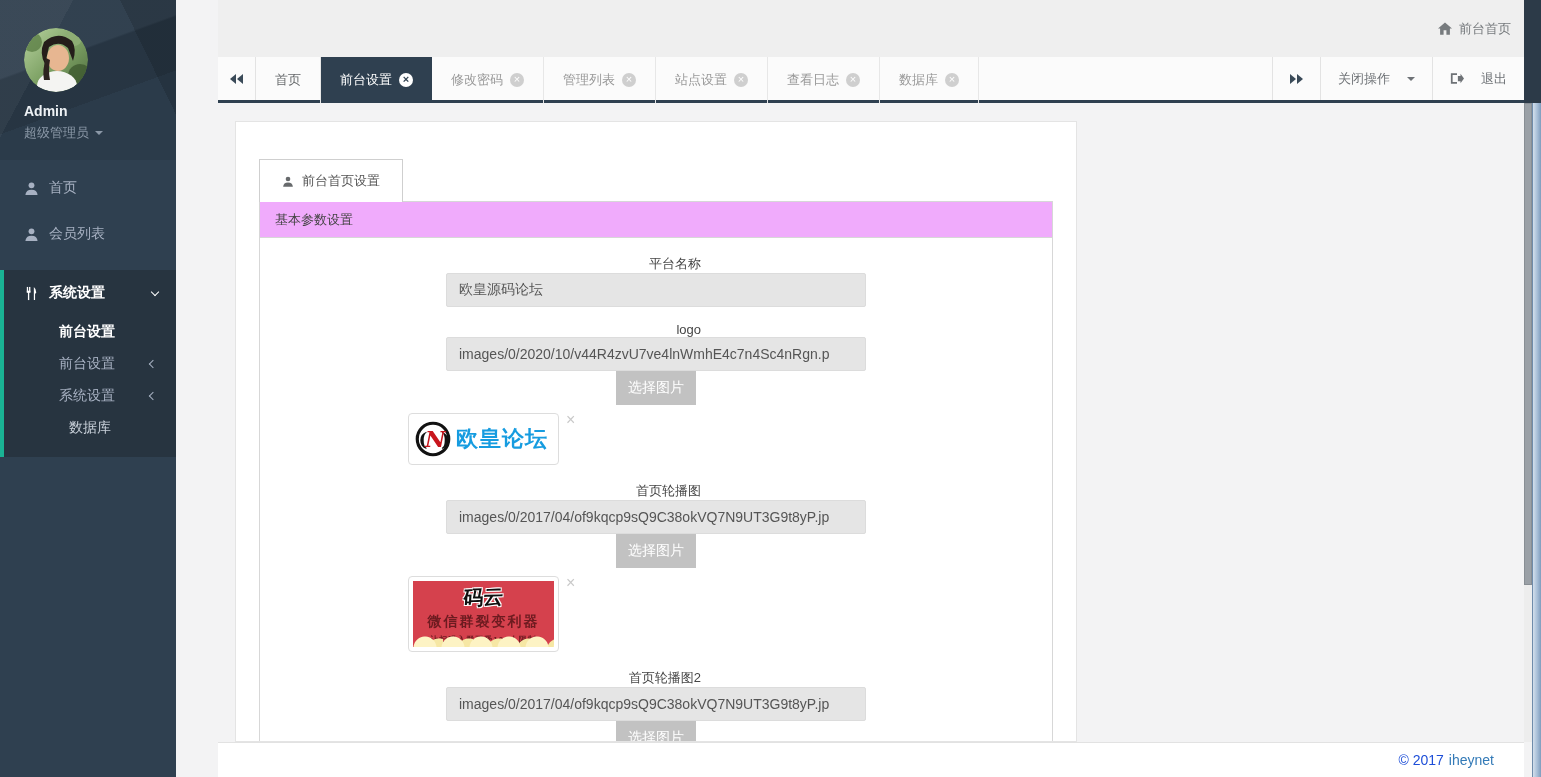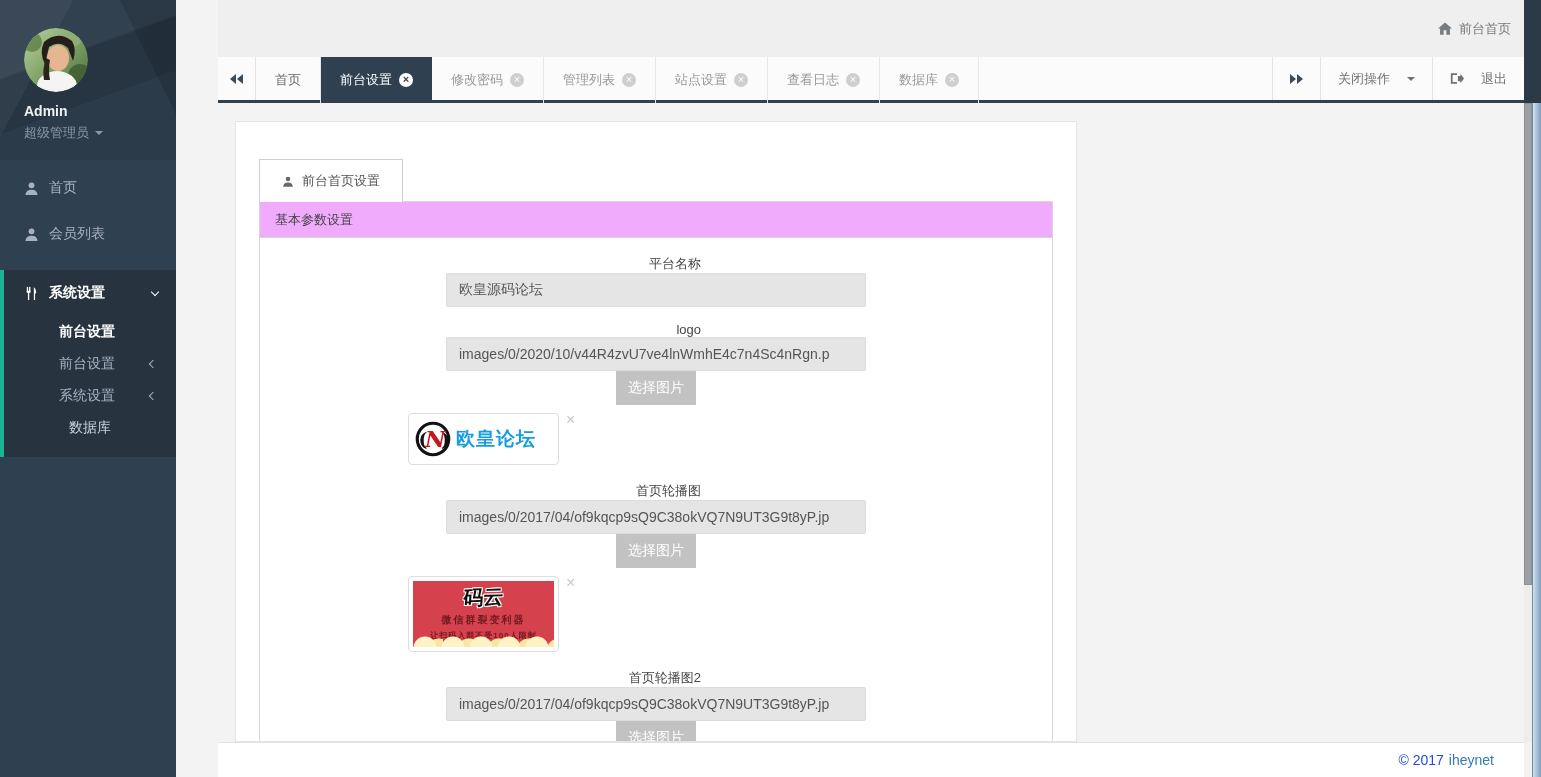--- a/index.html
+++ b/index.html
@@ -60,25 +60,25 @@
   .panel-b { padding-top:17px; background:#fff; }
   .frow { display:flex; align-items:center; margin-bottom:15px;flex-direction:column; }
   .frow label { width:119px; margin-right:29px; text-align:right; color:#454545; font-size:13px; }
   .frow input { width:420px; height:34px; border:1px solid #dcdcdc; border-radius:2px; padding:0 12px; font-size:14px; color:#555; font-family:"Liberation Sans",sans-serif; background:#e5e5e5; outline:none; }
   .pick-btn { width:80px; height:34px; background:#c2c2c2; color:#fff; border:none; font-size:14px; cursor:pointer; font-family:"Liberation Sans",sans-serif; }
   .prev-line { margin:-7px 0 17px 148px; display:flex; align-items:flex-start; }
   .prev-box { border:1px solid #ddd; border-radius:4px; background:#fff; padding:4px; }
   .prev-x { color:#c9c9c9; font-size:16px; margin-left:7px; line-height:14px; cursor:pointer; }
 
   .logo-wrap { width:141px; height:42px; display:flex; align-items:center; gap:5px; padding-left:2px; }
-  .logo-text { color:#169ce0; font-weight:bold; font-size:19px; letter-spacing:1px; white-space:nowrap; }
+  .logo-text { color:#169ce0; font-weight:bold; font-size:22px; letter-spacing:1px; white-space:nowrap; }
 
   .banner { width:141px; height:66px; background:#d5414d; position:relative; overflow:hidden; text-align:center; }
   .bn-title { font-family:"DejaVu Serif",serif; font-weight:bold; font-size:20px; color:#101010; margin-top:3px; transform:rotate(-2deg) skewX(-6deg); text-shadow:-1px -1px 0 #fff,1px -1px 0 #fff,-1px 1px 0 #fff,1px 1px 0 #fff; }
-  .bn-l1 { font-size:10px; color:#6d1b20; font-weight:bold; letter-spacing:2px; margin-top:2px; }
+  .bn-l1 { font-size:14px; color:#6d1b20; font-weight:bold; letter-spacing:2px; margin-top:2px; }
   .bn-l2 { font-size:8px; color:#6d1b20; font-weight:bold; letter-spacing:1px; margin-top:3px; }
   .bn-clouds { position:absolute; left:0; right:0; bottom:0; height:15px;
     background:
       radial-gradient(circle at 12px 16px, #fdf3c4 11px, transparent 12px),
       radial-gradient(circle at 26px 19px, #f6e7a4 12px, transparent 13px);
     background-size:28px 30px, 30px 34px; background-repeat:repeat-x; }
 
   
   .footer { position:absolute; left:218px; top:742px; width:1306px; height:35px; background:#fff; border-top:1px solid #e2e2e2; display:flex; align-items:center; justify-content:flex-end; padding-right:30px; font-size:14px; z-index:3; }
   .footer .cc { color:#1d4ed8; margin-right:5px; }

